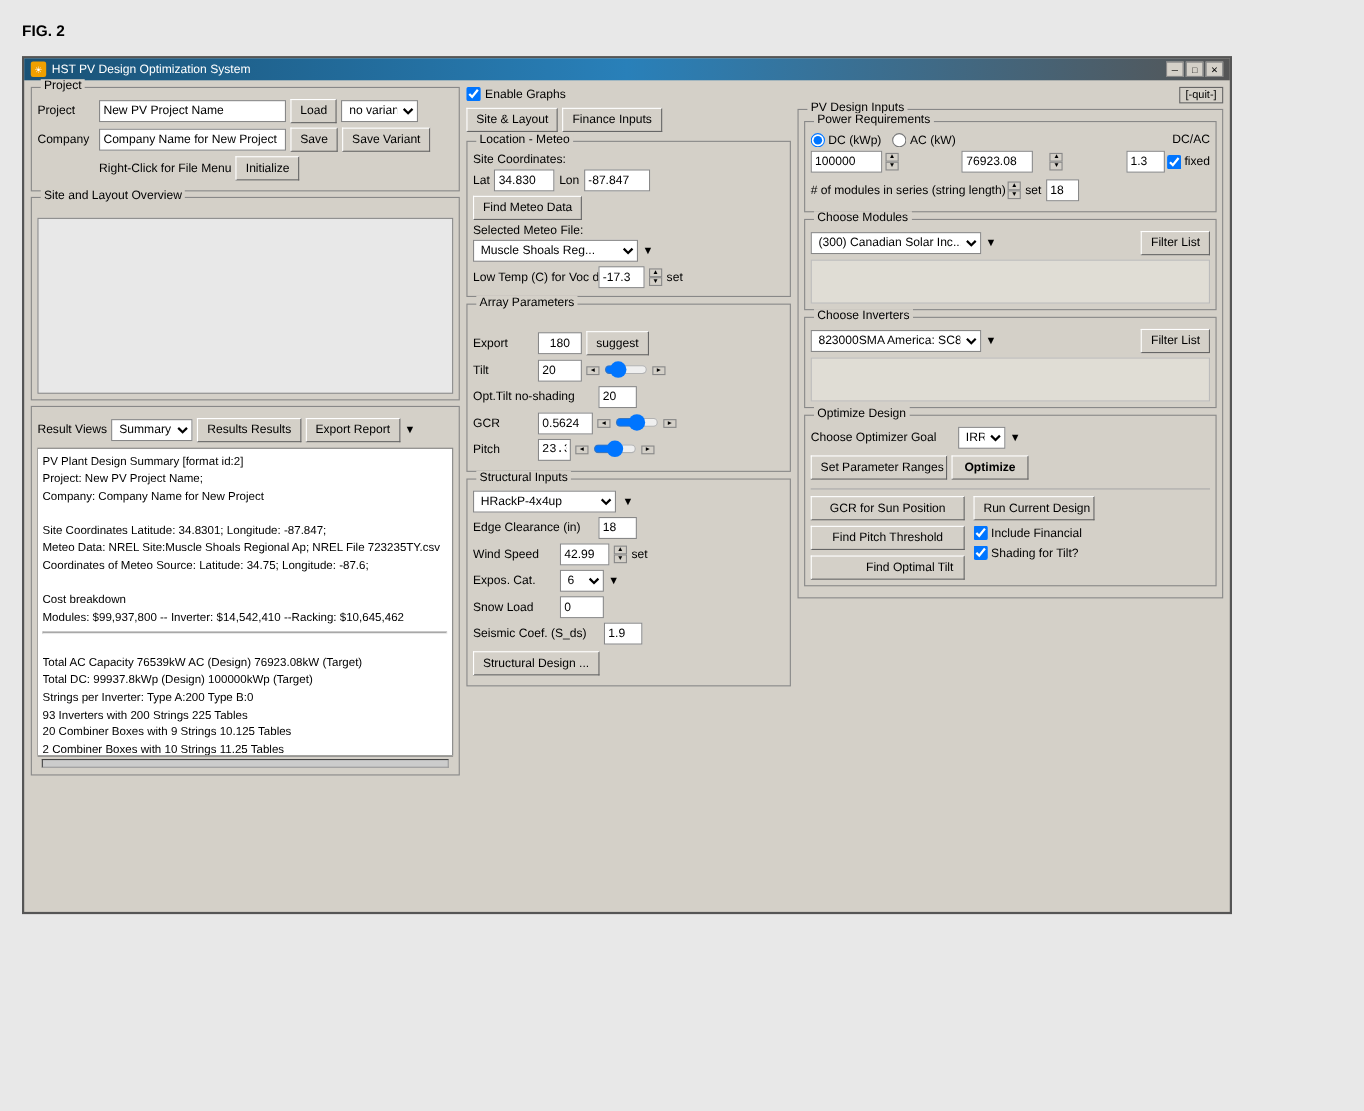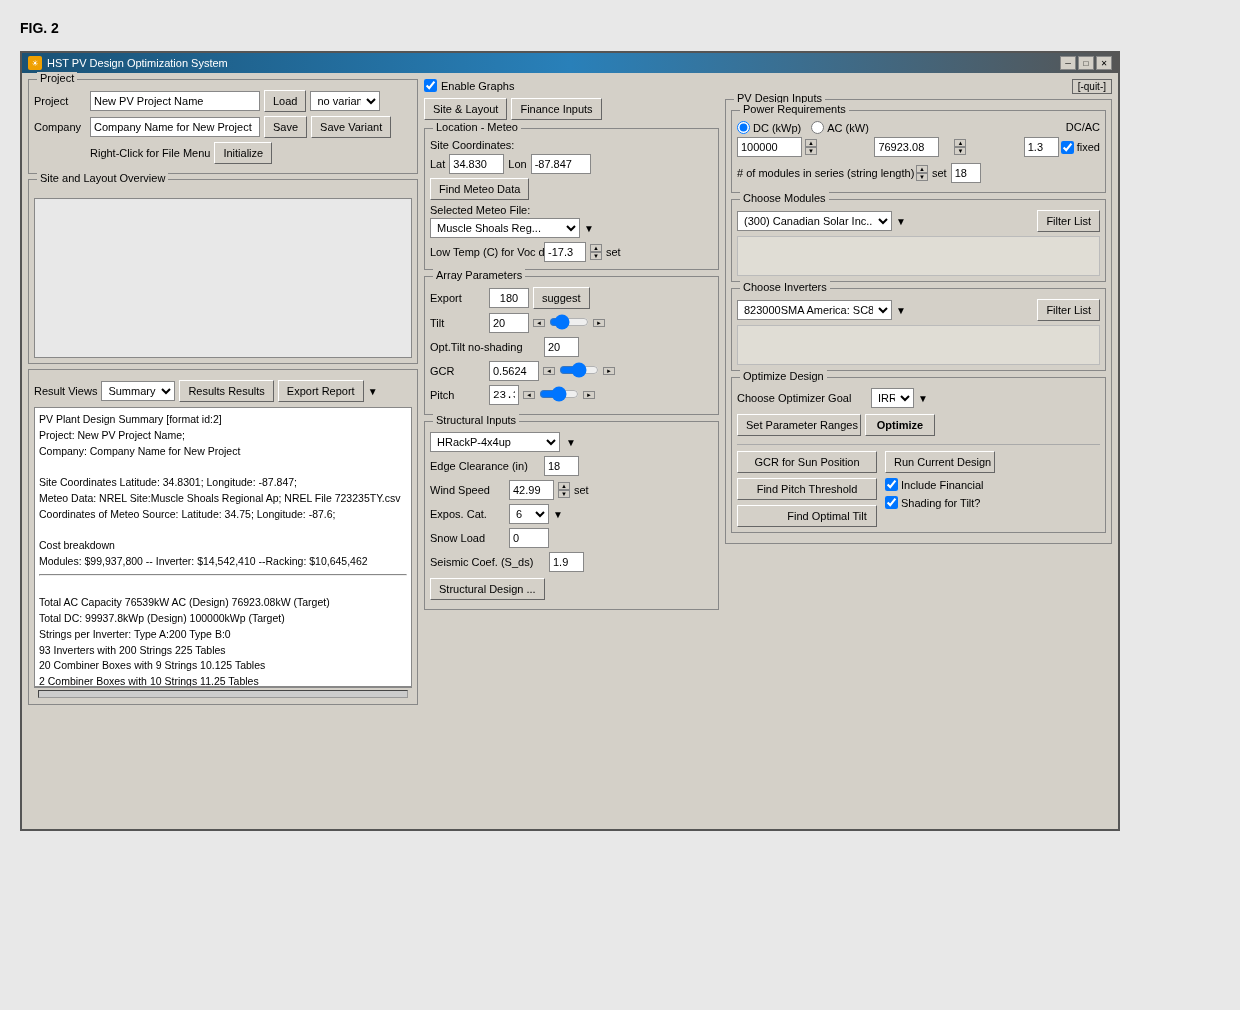--- a/index.html
+++ b/index.html
@@ -325,21 +325,21 @@
           <span class="field-label" style="width:110px;">Low Temp (C) for Voc design</span>
           <input type="text" style="width: 42px;" value="-17.3">
           <div class="spin-btns">
             <button class="spin-btn">▲</button>
             <button class="spin-btn">▼</button>
           </div>
           <span class="field-label">set</span>
         </div>
       </div>
 
-      <div class="panel-group" style="padding-top:10px; margin-bottom:6px;">
+      <div class="panel-group" style="padding-top:24px; margin-bottom:6px;">
         <span class="panel-label">Array Parameters</span>
         <div class="field-row" style="margin-bottom:4px;">
           <span class="field-label" style="width:55px;">Export</span>
           <input type="text" style="width: 40px; text-align: center;" value="180">
           <button class="btn">suggest</button>
         </div>
         <div class="field-row" style="margin-bottom:4px;">
           <span class="field-label" style="width:55px;">Tilt</span>
           <input type="text" style="width: 40px;" value="20">
           <div class="spin-btns">

